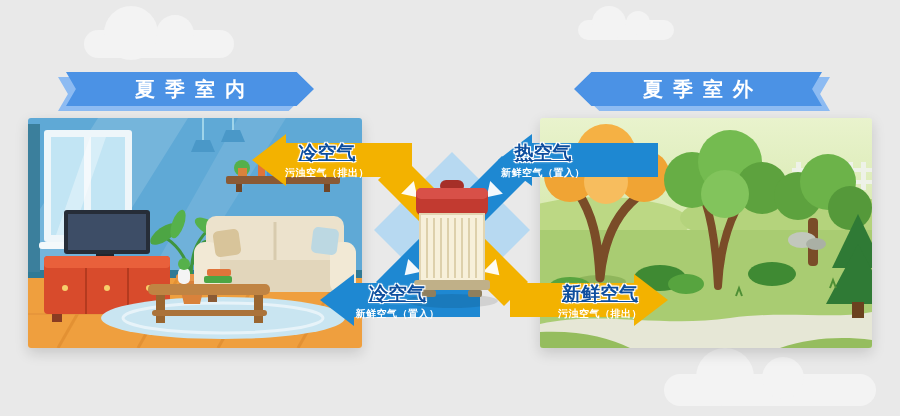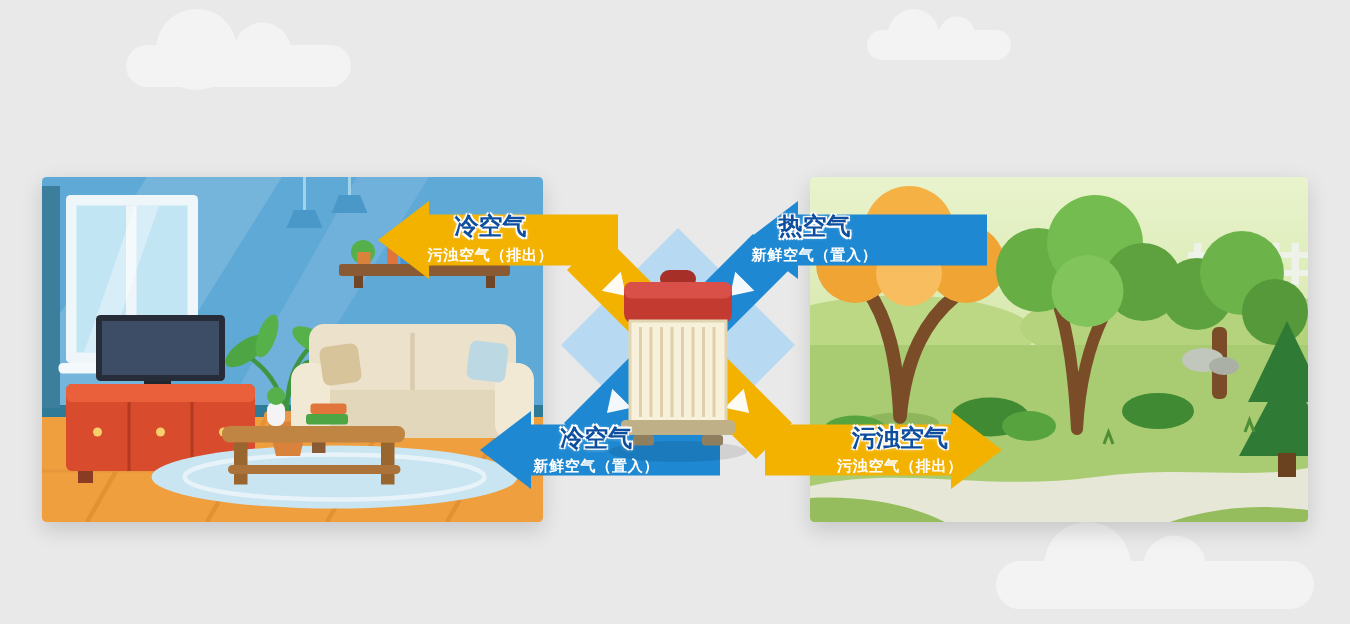--- a/index.html
+++ b/index.html
@@ -41,38 +41,49 @@
   .panel{position:absolute;top:118px;height:230px;border-radius:3px;overflow:hidden;
          box-shadow:0 5px 14px rgba(0,0,0,0.15);z-index:10;}
   .panel-left{left:28px;width:334px;}
   .panel-right{left:540px;width:332px;}
   .panel svg{display:block;width:100%;height:100%;}
   
   .flow-svg{position:absolute;left:230px;top:118px;width:460px;height:224px;z-index:20;}
   
   .flow-label{position:absolute;z-index:30;text-align:center;pointer-events:none;}
   .flow-title{
-    display:block;font-size:16px;font-weight:700;color:#0d4e9e;line-height:1.1;
+    display:block;font-size:19px;font-weight:700;color:#0d4e9e;line-height:1.1;
     text-shadow:1px 1px 0 #fff,-1px -1px 0 #fff,1px -1px 0 #fff,-1px 1px 0 #fff,0 0 3px #fff;
+    text-decoration:underline;
   }
   .flow-sub{display:block;font-size:10px;color:#ffffff;margin-top:2px;letter-spacing:0.5px;font-weight:bold;}
   .label-tl{left:262px;top:143px;width:130px;}
   .label-tr{left:488px;top:143px;width:110px;}
   .label-bl{left:340px;top:284px;width:115px;}
   .label-br{left:535px;top:284px;width:130px;}
 </style>
 </head>
 <body>
 
 <div class="stage">
 
   <div class="cloud cloud-tl"></div>
   <div class="cloud cloud-tr"></div>
   <div class="cloud cloud-br"></div>
 
+  <div class="banner banner-left">
+    <div class="banner-back"></div>
+    <div class="banner-front"></div>
+    <span class="banner-label">夏季室内</span>
+  </div>
+  <div class="banner banner-right">
+    <div class="banner-back"></div>
+    <div class="banner-front"></div>
+    <span class="banner-label">夏季室外</span>
+  </div>
 
   <div class="panel panel-left">
     <svg viewBox="0 0 334 230">
 
       <rect x="0" y="0" width="334" height="160" fill="#5fa9d6"></rect>
       <polygon points="70,0 160,0 60,160 0,160 0,110" fill="#ffffff" opacity="0.14"></polygon>
       <polygon points="210,0 258,0 158,160 120,160" fill="#ffffff" opacity="0.10"></polygon>
 
       <rect x="0" y="152" width="334" height="9" fill="#2f7a96"></rect>
       <rect x="0" y="160" width="334" height="70" fill="#ef9f3e"></rect>
@@ -290,17 +301,17 @@
   </div>
   <div class="flow-label label-tr">
     <span class="flow-title">热空气</span>
     <span class="flow-sub">新鲜空气（置入）</span>
   </div>
   <div class="flow-label label-bl">
     <span class="flow-title">冷空气</span>
     <span class="flow-sub">新鲜空气（置入）</span>
   </div>
   <div class="flow-label label-br">
-    <span class="flow-title">污浊空气</span>
+    <span class="flow-title">新鲜空气</span>
     <span class="flow-sub">污浊空气（排出）</span>
   </div>
 
 </div>
 
 </body></html>

